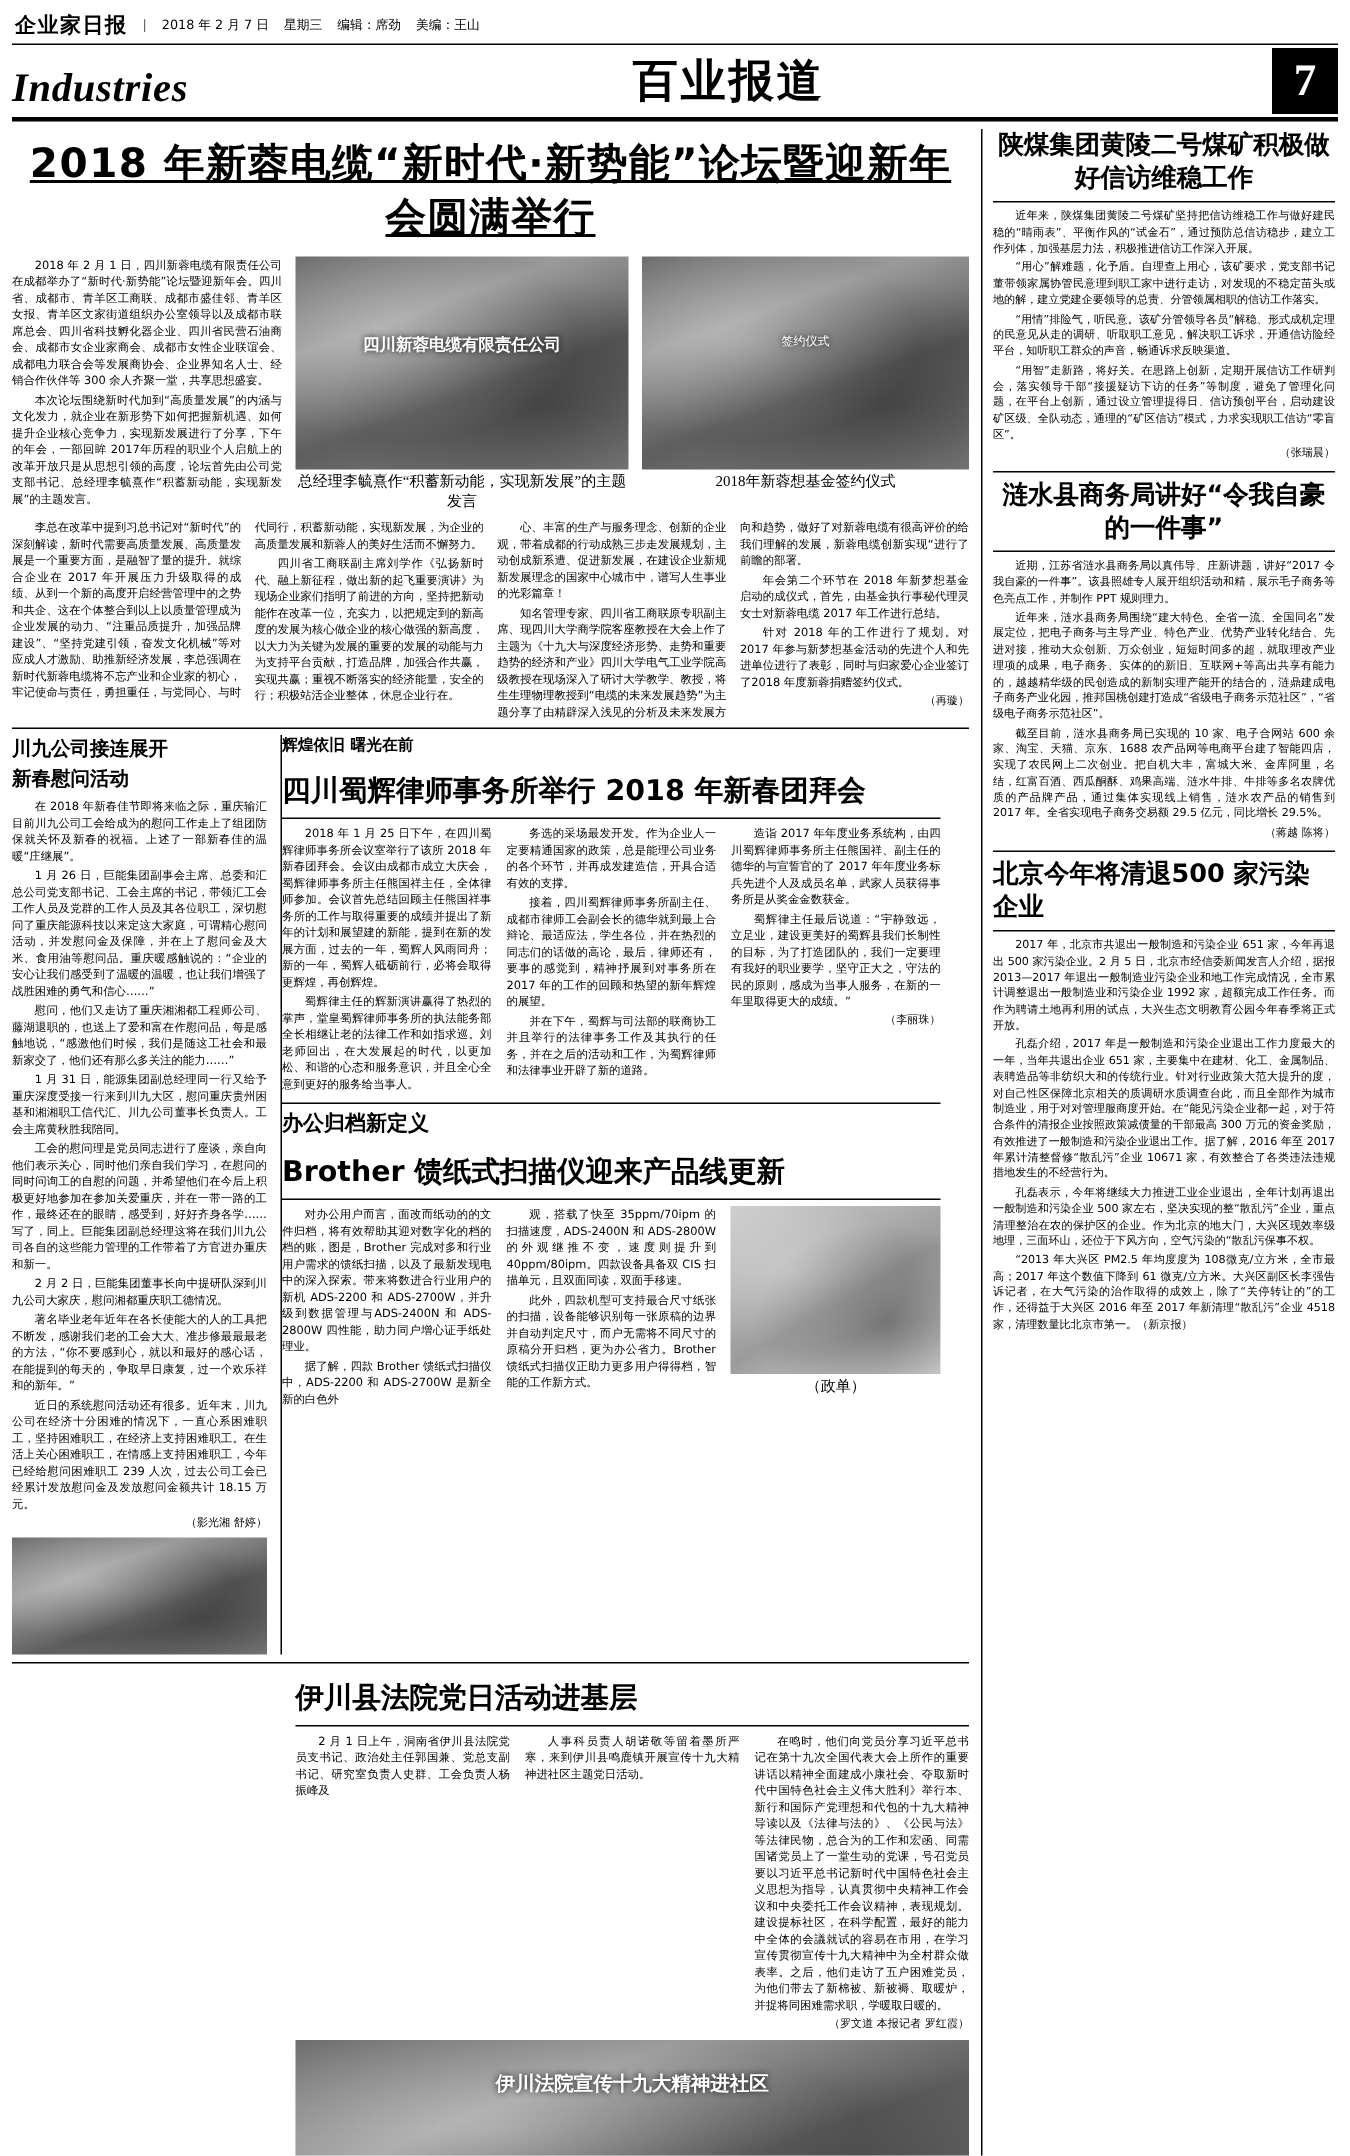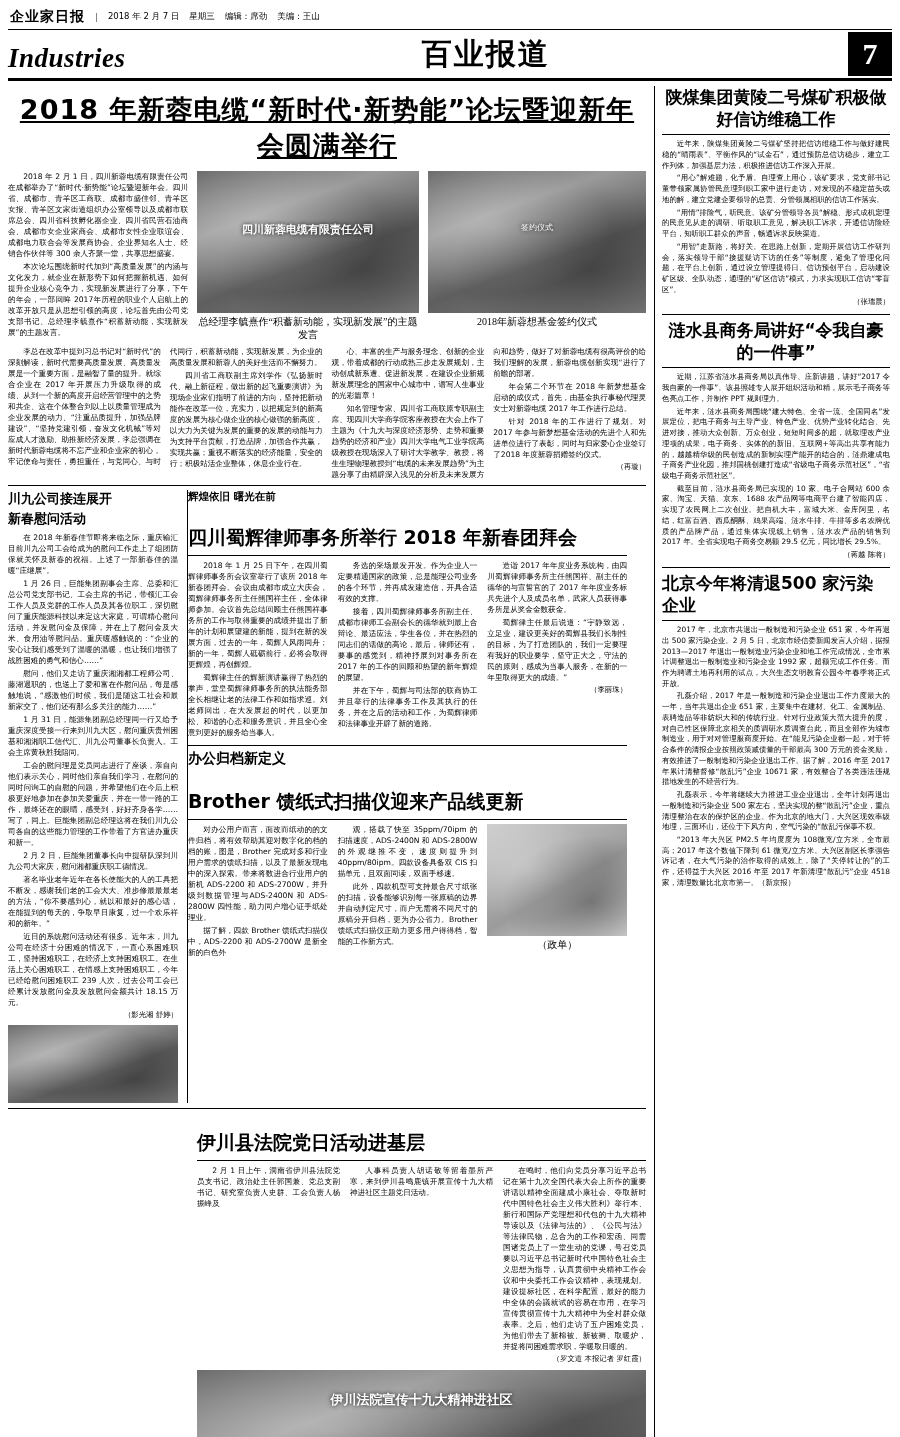--- a/index.html
+++ b/index.html
@@ -107,21 +107,21 @@
     font-size: 27px;
     font-weight: bold;
     text-align: center;
     line-height: 1.32;
     margin: 6px 0 8px 0;
     letter-spacing: 1px;
     text-decoration: underline;
   }
   h2.art-title {
     font-size: 17px; font-weight: bold; line-height: 1.3;
-    margin: 21px 0 5px 0;
+    margin: 11px 0 5px 0;
   }
   h2.art-title.big { font-size: 19px; }
   h3.kicker { font-size: 10.5px; font-weight: bold; margin: 0 0 2px 0; }
   .cols4 { column-count: 4; column-gap: 9px; }
 
   
   .rz-art { margin-bottom: 6px; }
   .rz-art h2 { font-size: 17px; font-weight: bold; line-height: 1.3; margin: 0 0 4px 0; text-align:center;}
   .rz-art .hl { font-size: 7.4px; }
 </style>

